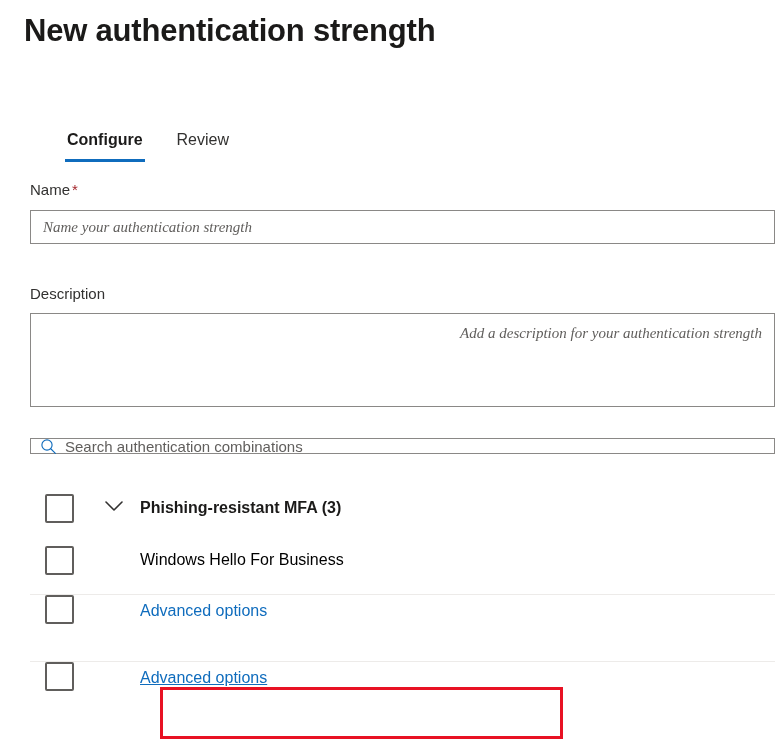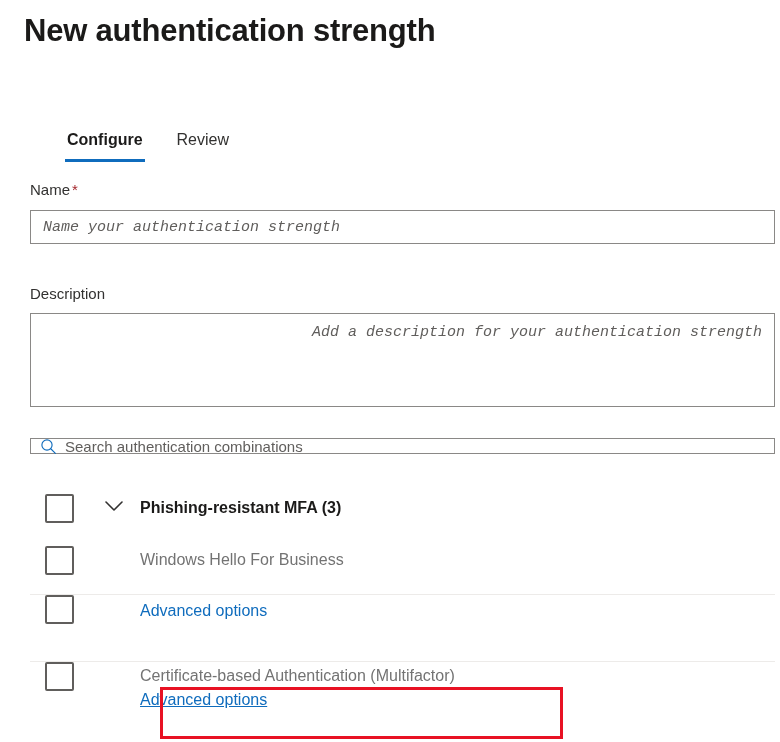--- a/index.html
+++ b/index.html
@@ -88,21 +88,21 @@
   .label-name  { top: 180px; }
   .label-desc  { top: 284px; }
 
   .text-input {
     position: absolute;
     left: 30px;
     width: 745px;
     box-sizing: border-box;
     border: 1px solid #8a8886;
     background: #ffffff;
-    font-family: Liberation Mono, monospace;
+    font-family: Liberation Serif, serif;
     color: #1d4ed8;
     outline: none;
   }
   .text-input::placeholder {
     color: #605e5c;
     font-style: italic;
     opacity: 1;
   }
   .input-name {
     top: 210px;
@@ -205,21 +205,21 @@
     color: #323130;
   }
   .label-cell {
     flex: 1;
     padding-top: 3px;
     min-width: 0;
   }
   .combo-title {
     font-size: 16px;
     line-height: 22px;
-    color: #737373;
+    color: #000000;
     white-space: nowrap;
   }
   .combo-title.bold {
     font-weight: 700;
     color: #1b1a19;
   }
   .adv-link {
     display: inline-block;
     margin-top: 2px;
     font-size: 16px;
@@ -312,20 +312,19 @@
       <span class="adv-link">Advanced options</span>
     </div>
   </div>
 
   <div class="combo-row row-h-adv sep-top">
     <div class="cb-cell">
       <div class="checkbox"></div>
     </div>
     <div class="chevron-cell"></div>
     <div class="label-cell">
-      <div class="combo-title">Certificate-based Authentication (Multifactor)</div>
       <span class="adv-link underlined">Advanced options</span>
     </div>
   </div>
 
 </div>
 
 <div class="annotation-box"></div>
 
 </body></html>

